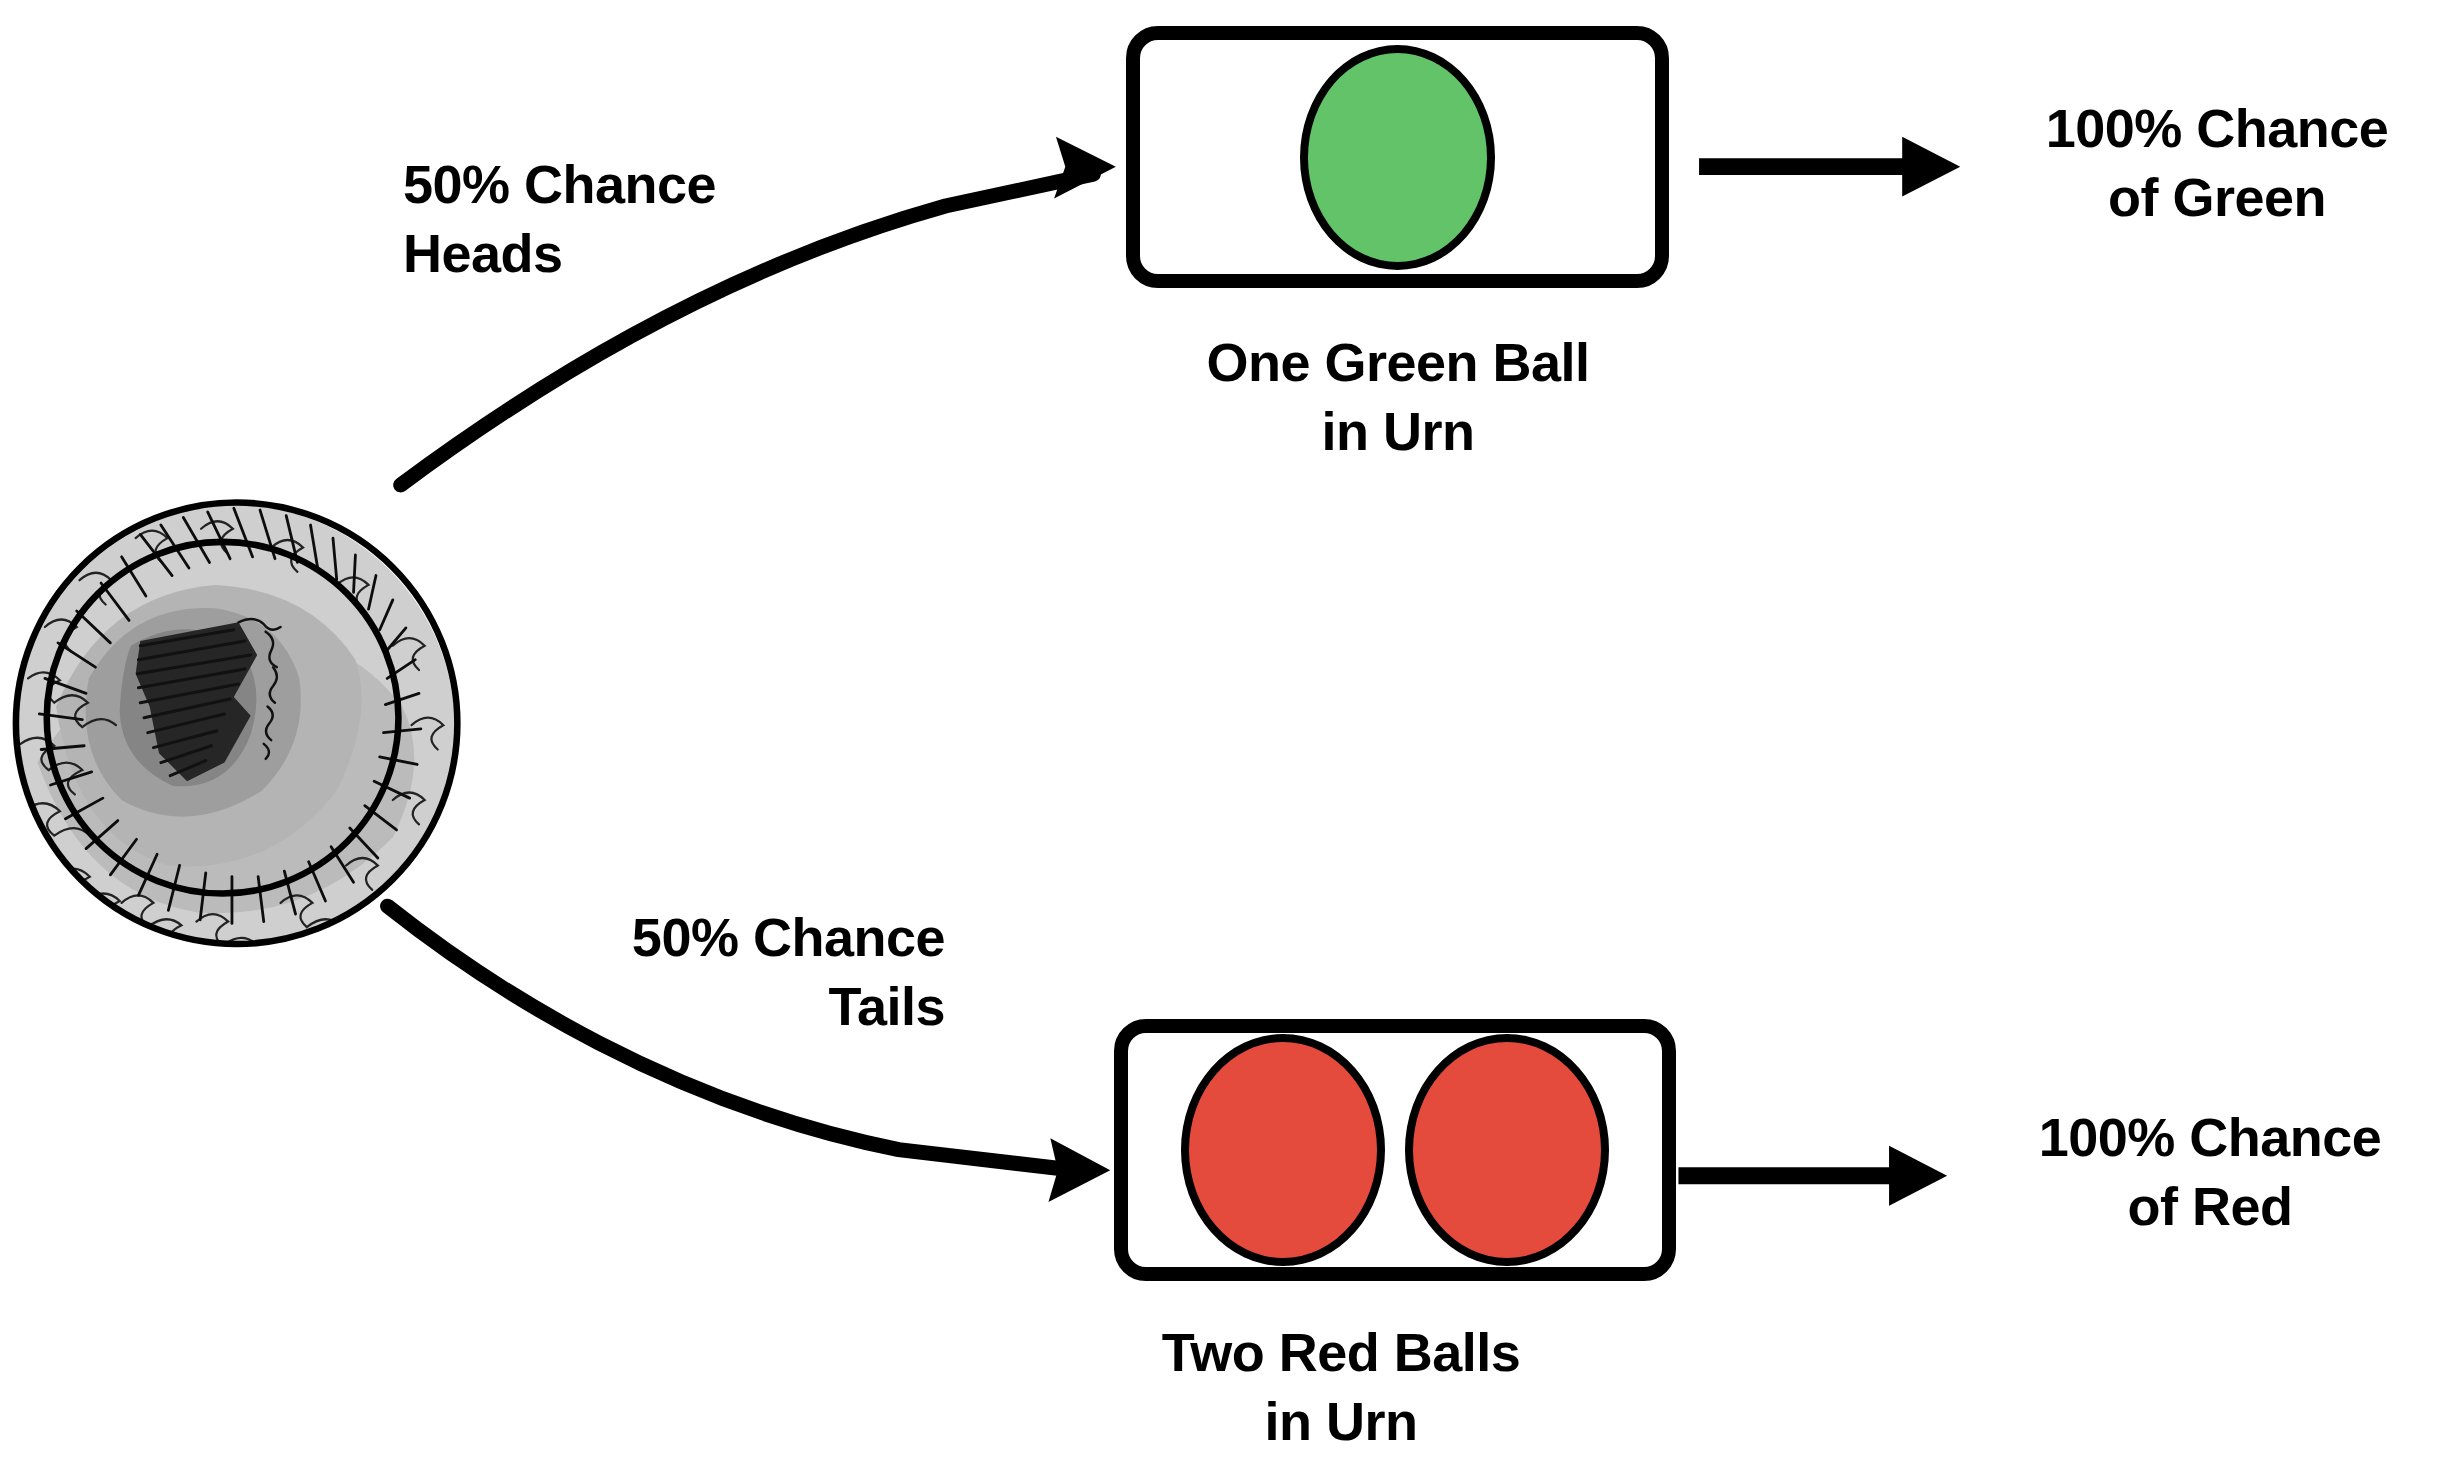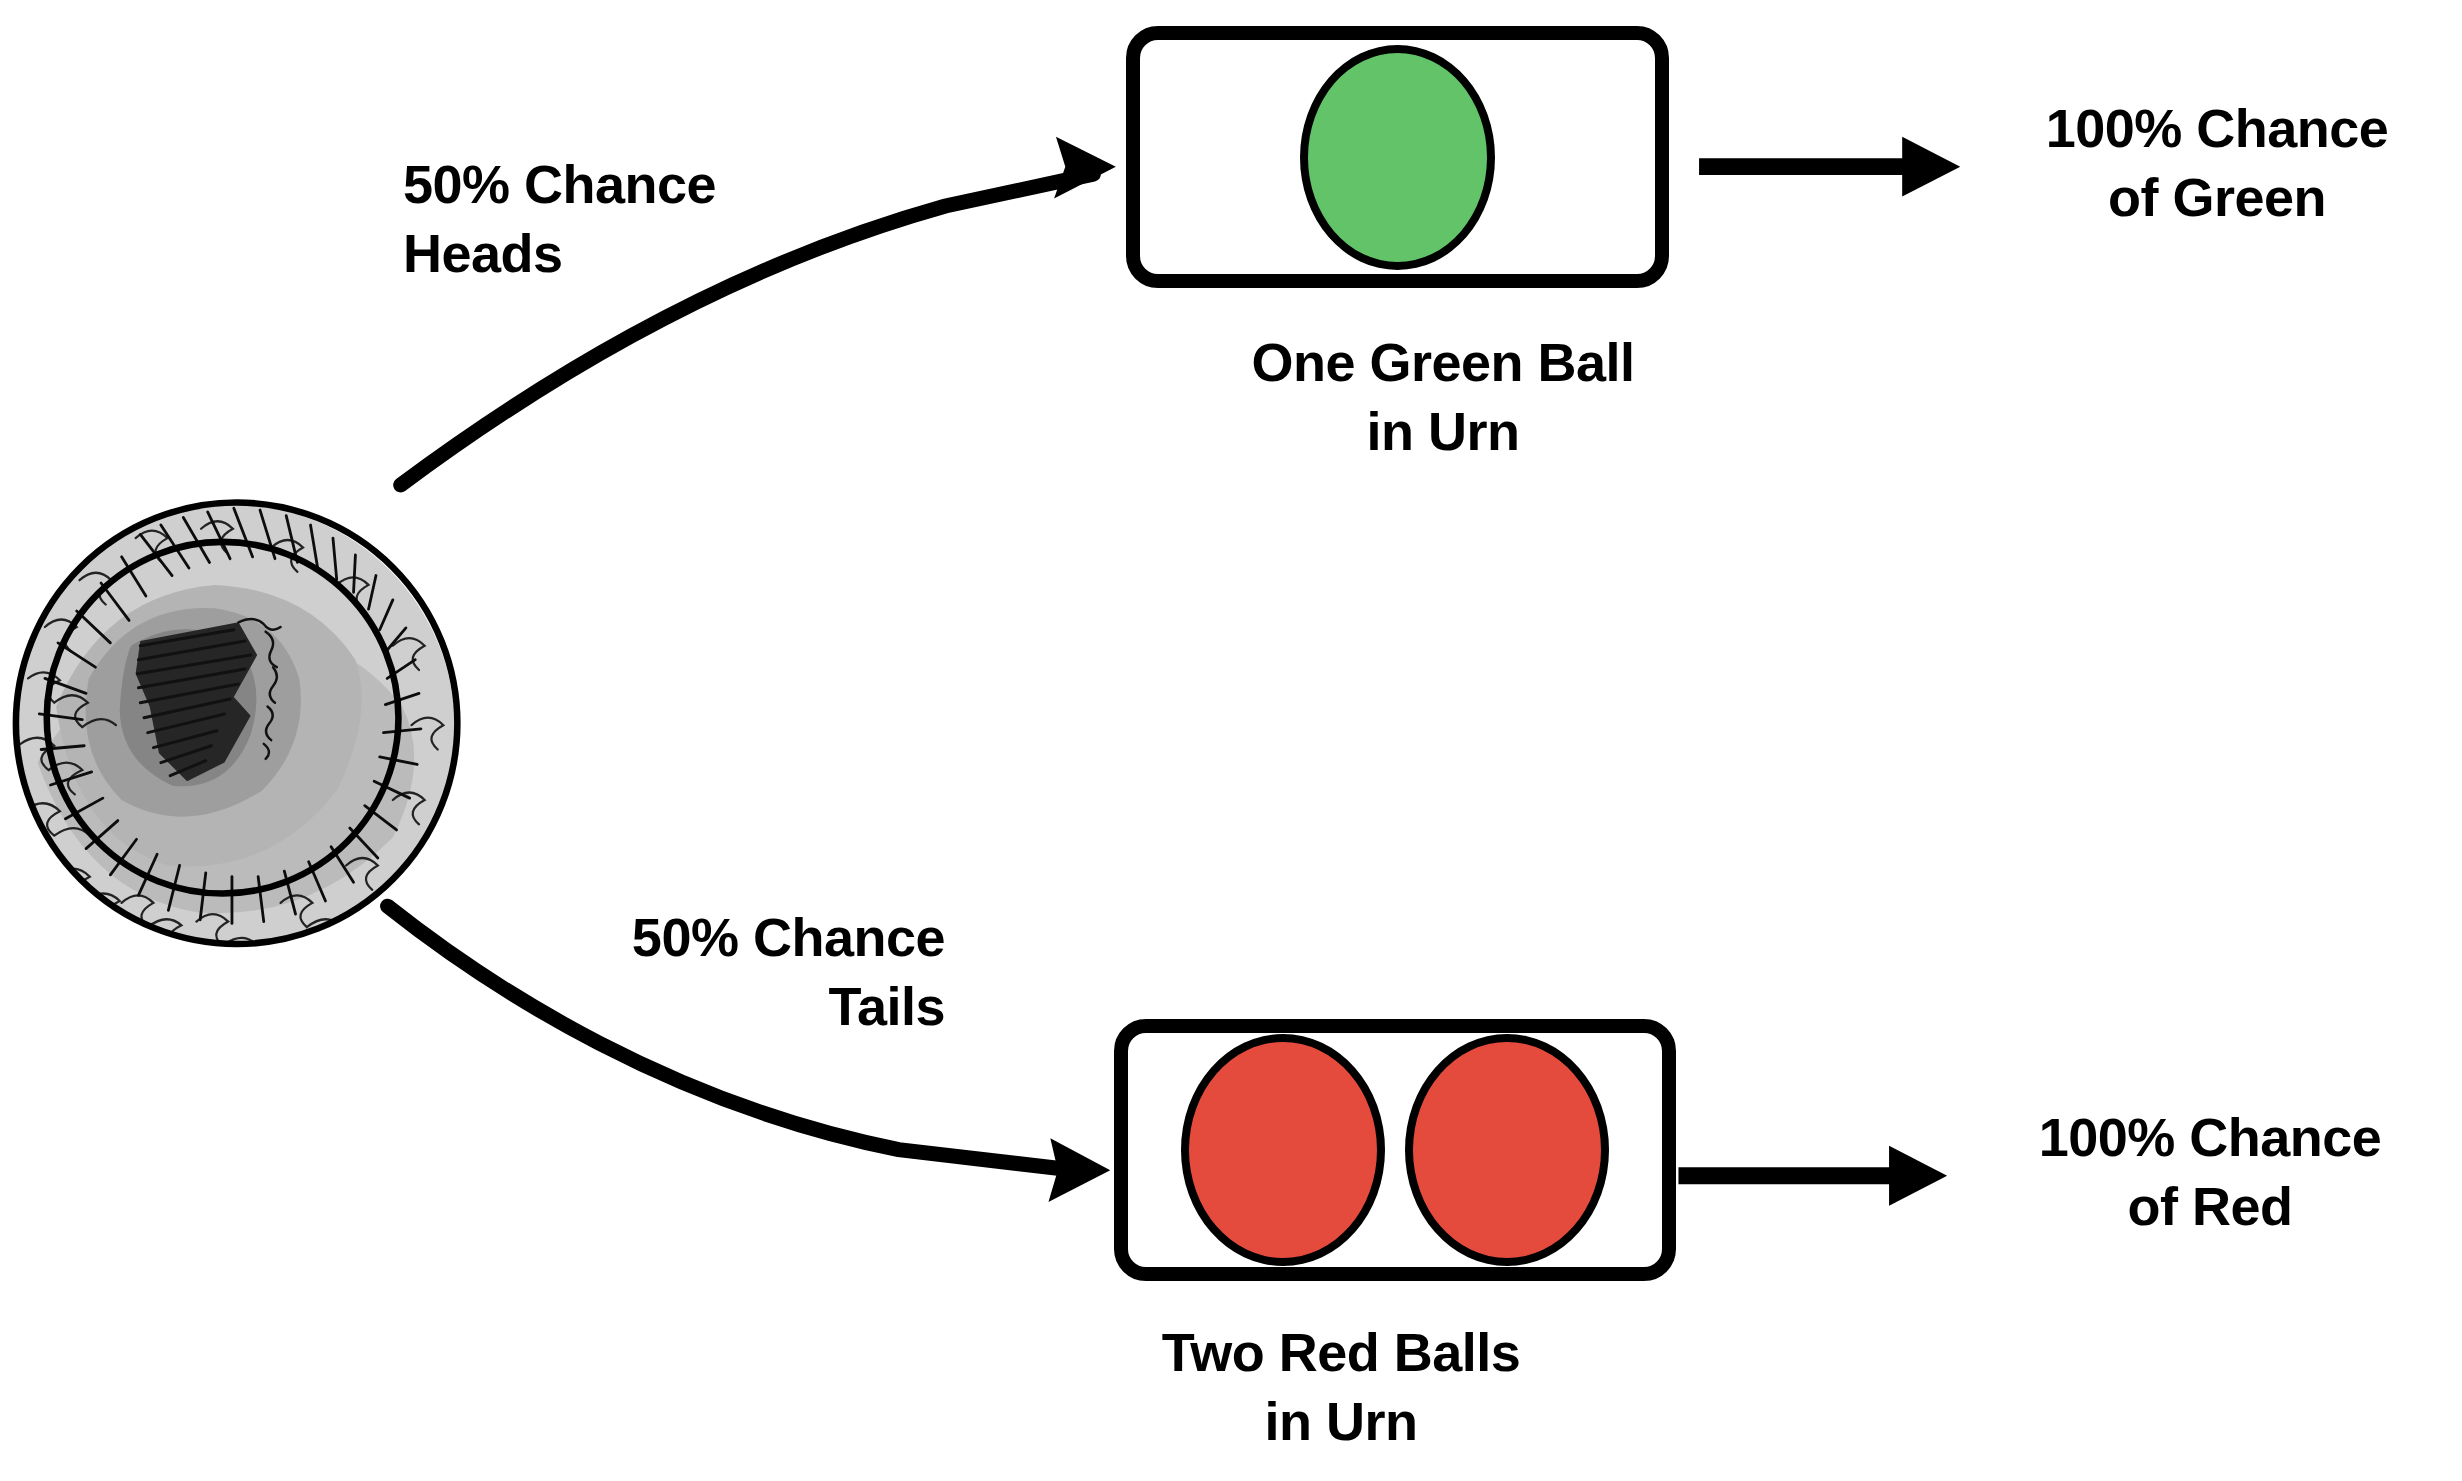--- a/index.html
+++ b/index.html
@@ -82,21 +82,21 @@
     text-align: left;
     width: 393px;
   }
   #label-tails {
     left: 552px;
     top: 903px;
     text-align: right;
     width: 393px;
   }
   #caption-green-urn {
-    left: 1162px;
+    left: 1117px;
     top: 328px;
     width: 562px;
     text-align: center;
   }
   #caption-red-urn {
     left: 1060px;
     top: 1318px;
     width: 562px;
     text-align: center;
   }

